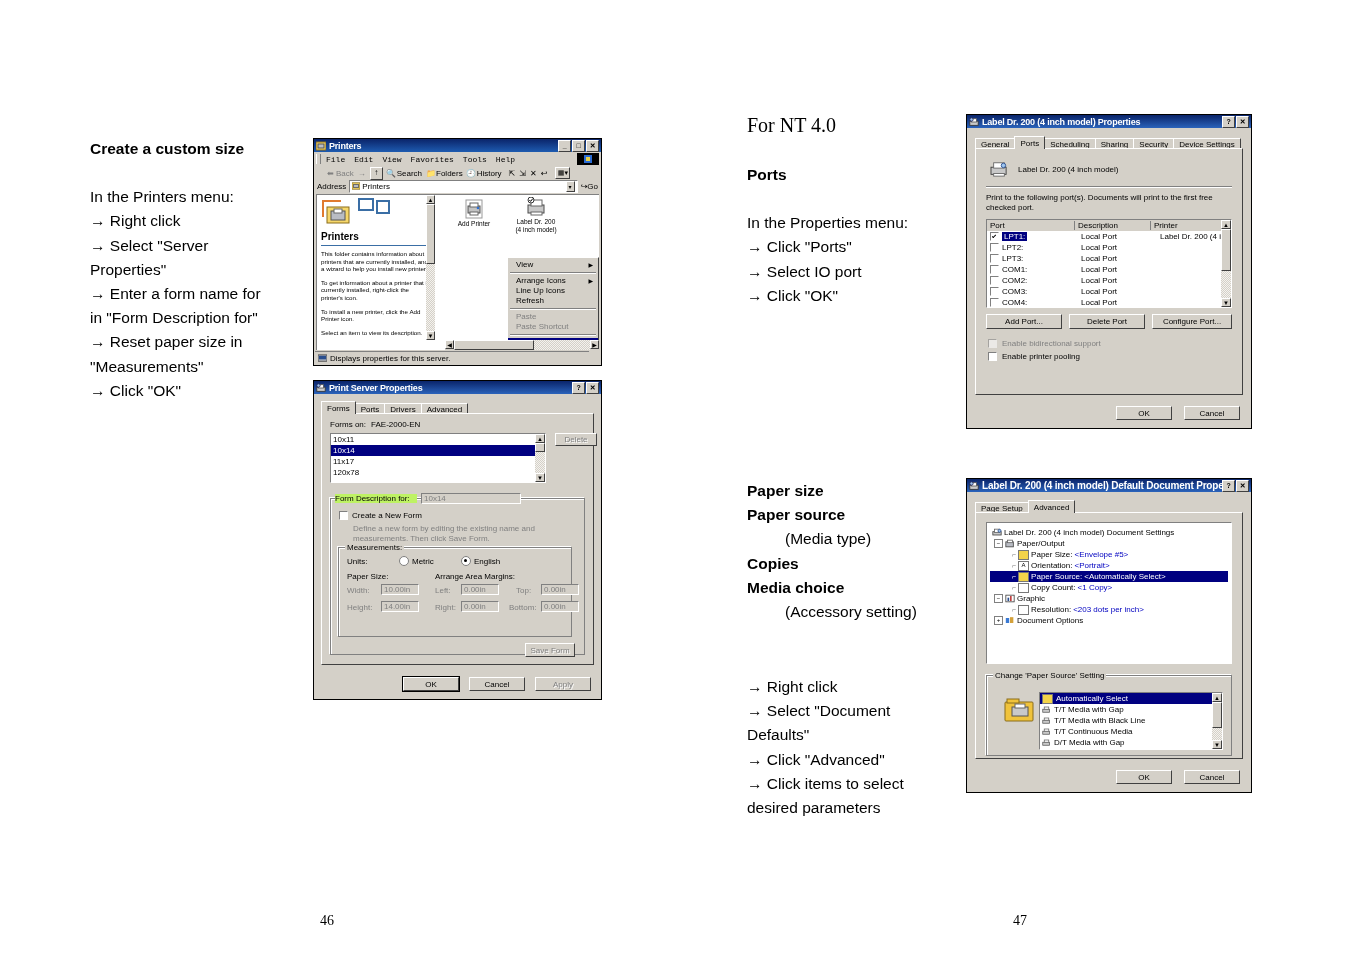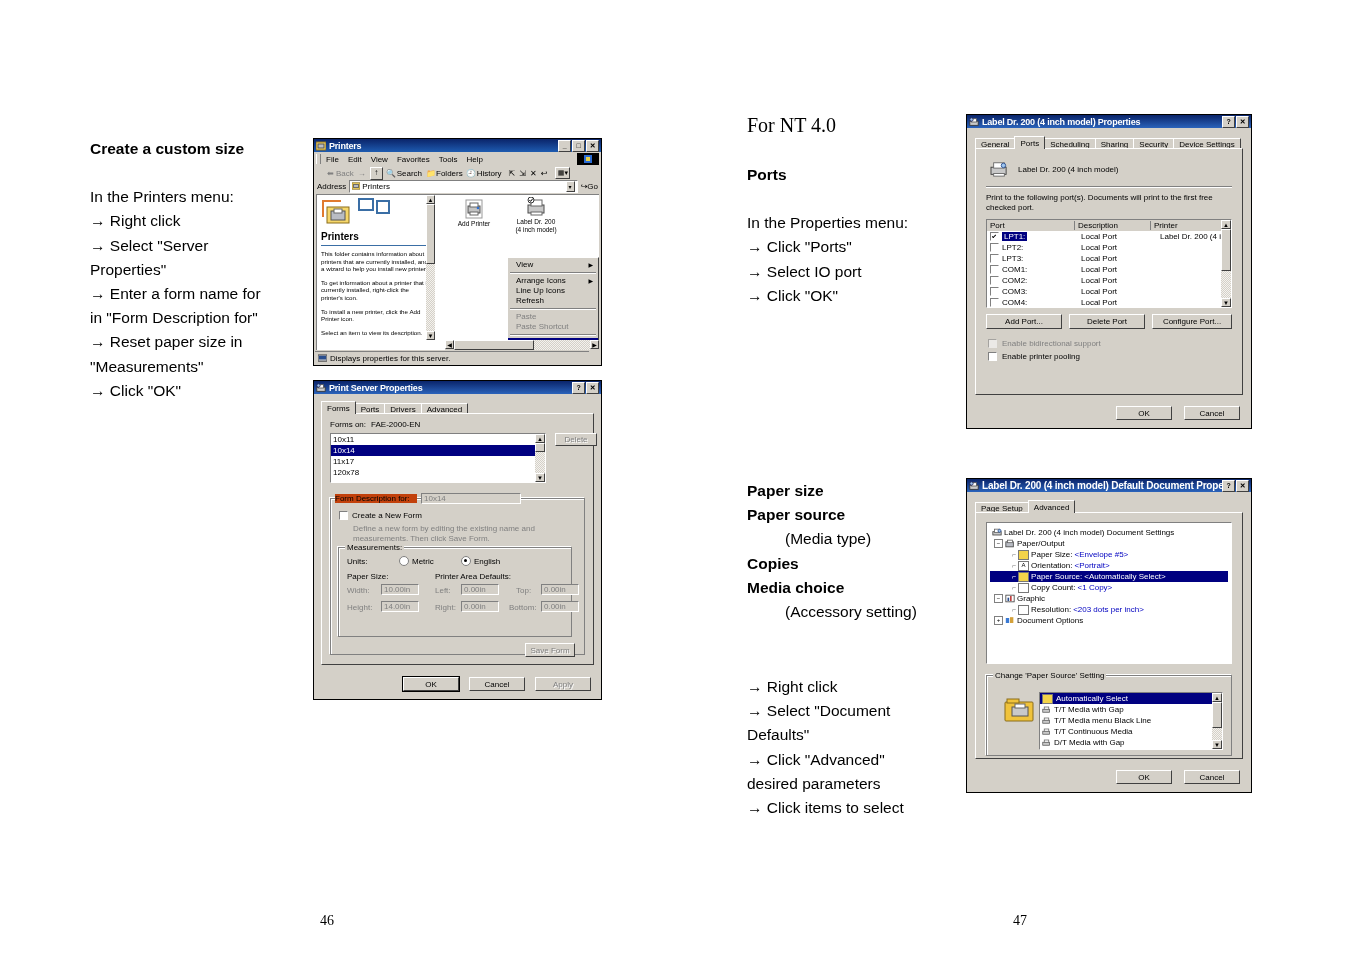--- a/index.html
+++ b/index.html
@@ -25,21 +25,21 @@
         font-size:9px;font-weight:bold;letter-spacing:-.2px;}
   .tbar.dlg{background:linear-gradient(180deg,#0a246a,#2a63bb);}
   .tbar .t-ico{width:10px;height:10px;margin-right:3px;flex:0 0 auto;}
   .tbar .t-txt{flex:1 1 auto;white-space:nowrap;overflow:hidden;}
   .tbtns{display:flex;gap:1px;}
   .tbtn{width:11px;height:10px;background:#d4d0c8;border-top:1px solid #fff;
         border-left:1px solid #fff;border-right:1px solid #404040;border-bottom:1px solid #404040;
         font-size:7px;line-height:9px;text-align:center;color:#000;font-weight:bold;}
 
   .menubar{height:12px;display:flex;align-items:center;gap:9px;padding:0 6px;
-           font-size:8px;border-bottom:1px solid #d4d0c8;position:relative;}
+           font-size:8px;border-bottom:1px solid #d4d0c8;position:relative;font-family:Liberation Mono, monospace;}
   .menubar .grip{position:absolute;left:2px;top:1px;bottom:1px;width:3px;
            border-left:1px solid #fff;border-right:1px solid #808080;}
   .toolbar{height:14px;display:flex;align-items:center;gap:4px;padding:0 4px;font-size:8px;position:relative;}
   .addrbar{height:12px;display:flex;align-items:center;gap:3px;padding:0 3px;font-size:8px;}
   .sunken{border-top:1px solid #808080;border-left:1px solid #808080;
           border-right:1px solid #fff;border-bottom:1px solid #fff;background:#fff;}
   .raised{border-top:1px solid #fff;border-left:1px solid #fff;
           border-right:1px solid #404040;border-bottom:1px solid #404040;background:#d4d0c8;}
   .btn{display:flex;align-items:center;justify-content:center;
        border-top:1px solid #fff;border-left:1px solid #fff;
@@ -136,22 +136,22 @@
     <div class="hd">Copies</div>
     <div class="hd">Media choice</div>
     <div style="padding-left:38px;">(Accessory setting)</div>
   </div>
 
   <div class="txt-col" style="left:747px;top:675px;width:215px;">
     <div>→ Right click</div>
     <div>→ Select "Document</div>
     <div>Defaults"</div>
     <div>→ Click "Advanced"</div>
+    <div>→ Click items to select</div>
     <div>desired parameters</div>
-    <div>→ Click items to select</div>
   </div>
   <div class="pagenum" style="left:1013px;top:913px;">47</div>
 
   <div class="win" style="left:313px;top:138px;width:289px;height:228px;">
     <div class="tbar">
       <span class="t-ico">
         <svg width="10" height="10" viewBox="0 0 10 10">
             <rect x="0" y="1" width="10" height="8" fill="#f6d76a" stroke="#8a6d1b"></rect>
             <rect x="2" y="3" width="6" height="4" fill="#b9bcc4" stroke="#555"></rect>
           </svg>
@@ -348,21 +348,21 @@
           <div class="sb-btn">▲</div>
           <div class="sb-thumb" style="height:9px"></div>
           <div class="sb-track" style="position:absolute;top:18px;bottom:9px;left:0;right:0;"></div>
           <div class="sb-btn" style="position:absolute;bottom:0;left:0;right:0;">▼</div>
         </div>
       </div>
 
       <div class="btn disabled" style="position:absolute;left:233px;top:19px;width:42px;height:13px;">Delete</div>
 
       <div class="grpbox" style="left:8px;top:84px;right:8px;bottom:9px;">
-        <span class="grplbl" style="left:4px;width:82px;padding:0;background:#c2410c;">Form Description for:</span>
+        <span class="grplbl" style="left:4px;width:82px;padding:0;background:#bef264;">Form Description for:</span>
         <div class="fld" style="position:absolute;left:90px;top:-6px;width:100px;height:11px;">10x14</div>
 
         <div style="position:absolute;left:8px;top:12px;display:flex;align-items:center;gap:4px;font-size:8px;">
           <span class="chk"></span>
           <span>Create a New Form</span>
         </div>
         <div style="position:absolute;left:22px;top:25px;font-size:8px;line-height:9.5px;color:#808080;">
           <div>Define a new form by editing the existing name and</div>
           <div>measurements.  Then click Save Form.</div>
         </div>
@@ -374,21 +374,21 @@
           <div style="position:absolute;left:60px;top:8px;display:flex;align-items:center;gap:3px;font-size:8px;">
             <span class="rad"></span>
             <span>Metric</span>
           </div>
           <div style="position:absolute;left:122px;top:8px;display:flex;align-items:center;gap:3px;font-size:8px;">
             <span class="rad on"></span>
             <span>English</span>
           </div>
 
           <div style="position:absolute;left:8px;top:24px;font-size:8px;font-weight:normal;">Paper Size:</div>
-          <div style="position:absolute;left:96px;top:24px;font-size:8px;">Printer Area Defaults:</div>
+          <div style="position:absolute;left:96px;top:24px;font-size:8px;">Arrange Area Margins:</div>
 
           <div style="position:absolute;left:8px;top:38px;font-size:8px;" class="dis">Width:</div>
           <div class="fld" style="position:absolute;left:42px;top:36px;width:38px;height:11px;">10.00in</div>
           <div style="position:absolute;left:96px;top:38px;font-size:8px;" class="dis">Left:</div>
           <div class="fld" style="position:absolute;left:122px;top:36px;width:38px;height:11px;">0.00in</div>
           <div style="position:absolute;left:177px;top:38px;font-size:8px;" class="dis">Top:</div>
           <div class="fld" style="position:absolute;left:202px;top:36px;width:38px;height:11px;">0.00in</div>
 
           <div style="position:absolute;left:8px;top:55px;font-size:8px;" class="dis">Height:</div>
           <div class="fld" style="position:absolute;left:42px;top:53px;width:38px;height:11px;">14.00in</div>
@@ -667,21 +667,21 @@
                 <rect x="1" y="4" width="9" height="4" fill="#c9c9c9" stroke="#555"></rect>
                 <rect x="3" y="1" width="6" height="3" fill="#fff" stroke="#666"></rect>
               </svg>
             <span>T/T  Media with Gap</span>
           </div>
           <div class="li" style="gap:3px;">
             <svg width="9" height="8" viewBox="0 0 12 10">
                 <rect x="1" y="4" width="9" height="4" fill="#c9c9c9" stroke="#555"></rect>
                 <rect x="3" y="1" width="6" height="3" fill="#fff" stroke="#666"></rect>
               </svg>
-            <span>T/T  Media menu Black Line</span>
+            <span>T/T  Media with Black Line</span>
           </div>
           <div class="li" style="gap:3px;">
             <svg width="9" height="8" viewBox="0 0 12 10">
                 <rect x="1" y="4" width="9" height="4" fill="#c9c9c9" stroke="#555"></rect>
                 <rect x="3" y="1" width="6" height="3" fill="#fff" stroke="#666"></rect>
               </svg>
             <span>T/T  Continuous Media</span>
           </div>
           <div class="li" style="gap:3px;">
             <svg width="9" height="8" viewBox="0 0 12 10">

